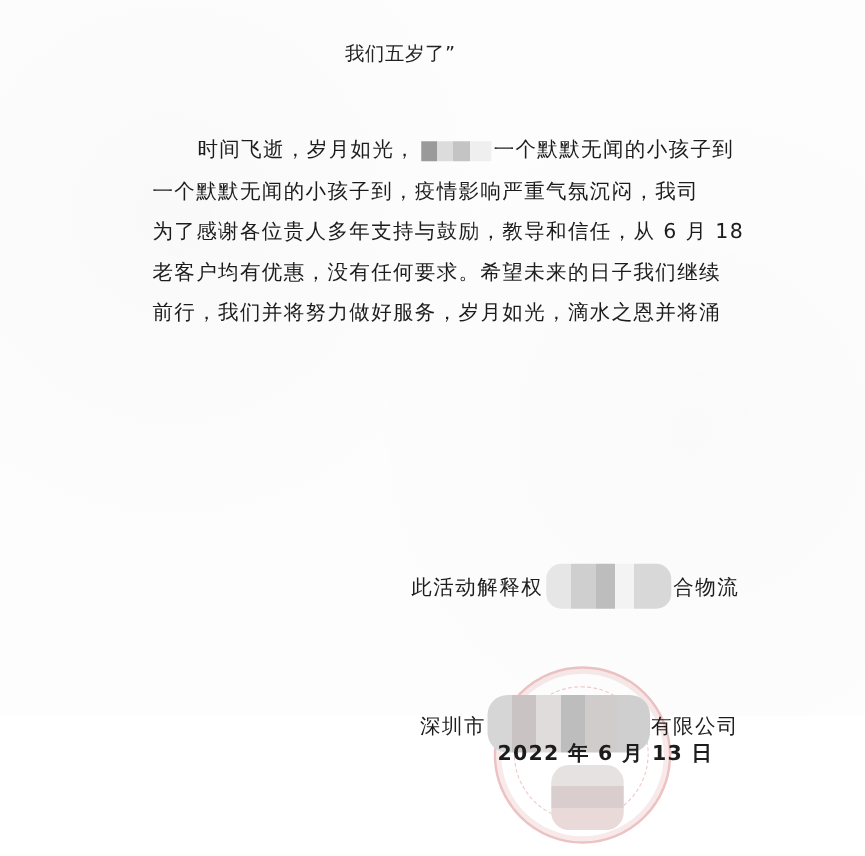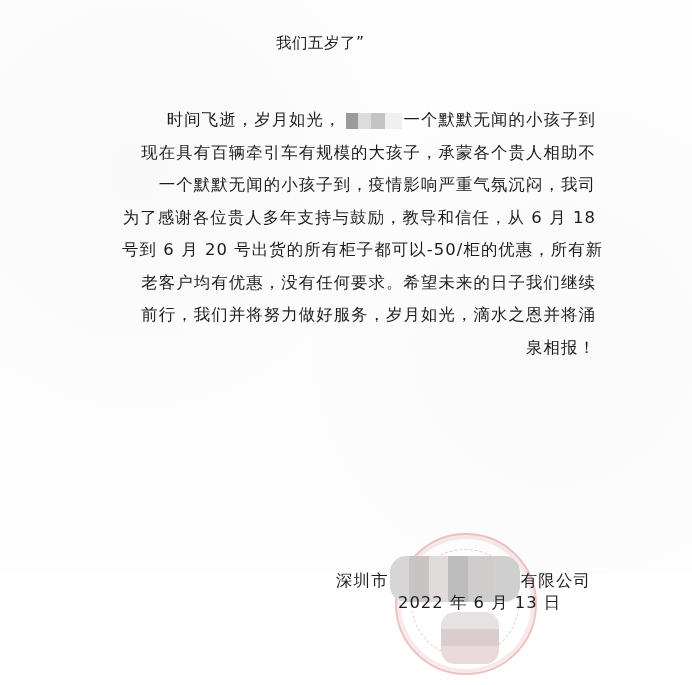--- a/index.html
+++ b/index.html
@@ -34,21 +34,20 @@
     }
     .body-text {
       position: absolute;
       left: 122px;
       top: 104px;
       width: 474px;
       font-size: 16.4px;
       line-height: 32.5px;
       letter-spacing: 1.1px;
       color: #1c1c1c;
-      text-align: right;
     }
     .line {
       display: block;
       white-space: nowrap;
     }
     .line.indent {
       padding-left: 36px;
     }
     .redact {
       display: inline-block;
@@ -93,20 +92,21 @@
       margin: 0 1px;
     }
     .date {
       position: absolute;
       left: 398px;
       top: 592px;
       font-size: 16.4px;
       letter-spacing: 1px;
       white-space: nowrap;
       color: #1c1c1c;
+      font-weight: bold;
     }
     .seal {
       position: absolute;
       left: 395px;
       top: 533px;
       width: 138px;
       height: 138px;
       border-radius: 50%;
       border: 2px solid rgba(200,80,80,0.35);
       box-shadow: inset 0 0 0 4px rgba(200,80,80,0.12);
@@ -132,29 +132,29 @@
 <body>
 
 <div class="page">
 
   <div class="title-line">我们五岁了”</div>
 
   <div class="body-text">
     <span class="line indent">
       <span>时间飞逝，岁月如光，</span><span class="redact r1"></span><span>一个默默无闻的小孩子到</span>
     </span>
-    <span class="line">现在具有百辆牵引车有规模的大孩子，承蒙各个贵人相助不</span>
     <span class="line">一个默默无闻的小孩子到，疫情影响严重气氛沉闷，我司</span>
     <span class="line">为了感谢各位贵人多年支持与鼓励，教导和信任，从 6 月 18</span>
-    <span class="line">号到 6 月 20 号出货的所有柜子都可以-50/柜的优惠，所有新</span>
     <span class="line">老客户均有优惠，没有任何要求。希望未来的日子我们继续</span>
     <span class="line">前行，我们并将努力做好服务，岁月如光，滴水之恩并将涌</span>
-    <span class="line">泉相报！</span>
   </div>
 
+  <div class="signature">
+    <span>此活动解释权</span><span class="redact r2"></span><span>合物流</span>
+  </div>
 
   <div class="seal">
     <div class="seal-inner"></div>
   </div>
 
   <div class="company">
     <span>深圳市</span><span class="redact r3"></span><span>有限公司</span>
   </div>
 
   <div class="date">2022 年 6 月 13 日</div>

